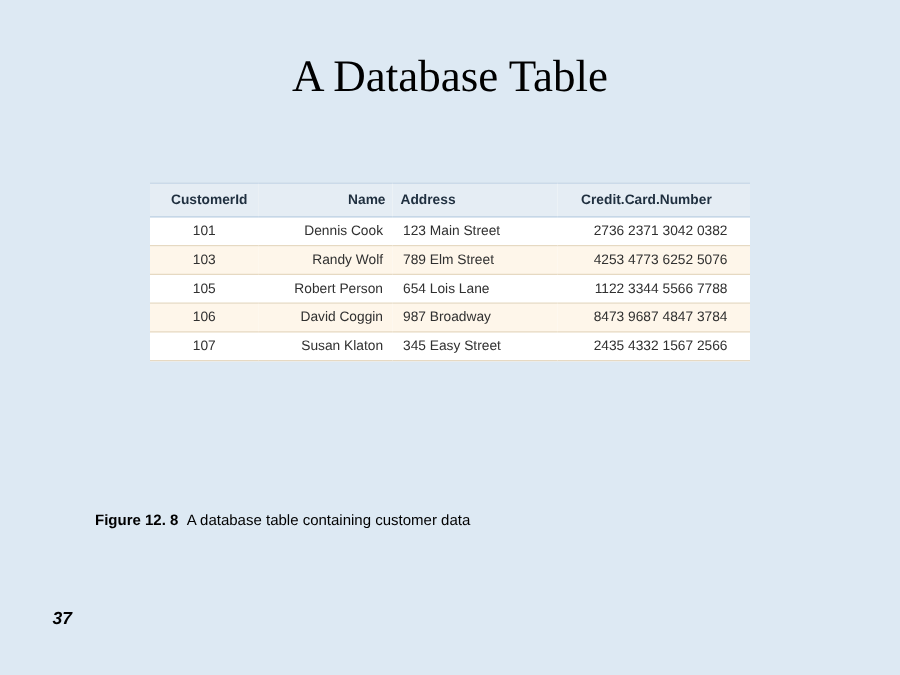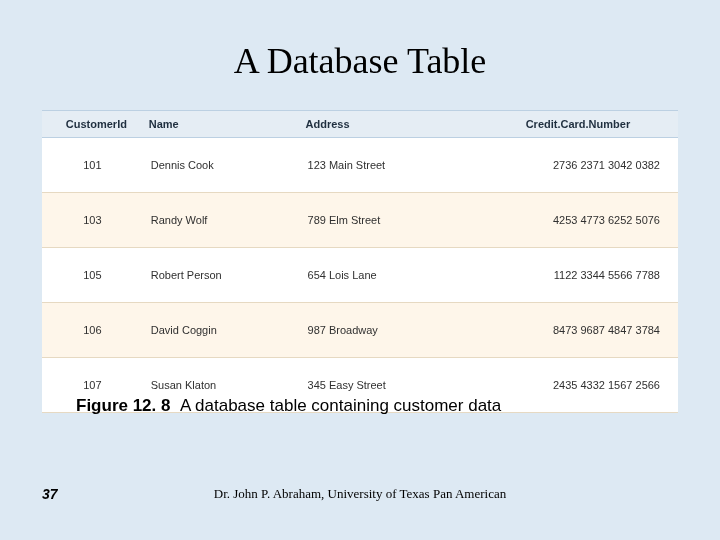--- a/index.html
+++ b/index.html
@@ -16,22 +16,22 @@
   }
   .title {
     text-align: center;
     font-family: "Times New Roman", Times, serif;
     font-size: 36px;
     color: #000;
     padding-top: 40px;
     font-weight: normal;
   }
   .table-wrap {
-    margin: 28px auto 0 auto;
-    width: 636px;
+    margin: 64px auto 0 auto;
+    width: 480px;
     background: #fff;
   }
   table {
     width: 100%;
     border-collapse: collapse;
     font-size: 11px;
     color: #2b3a4a;
   }
   thead tr {
     background: #e5edf4;
@@ -40,39 +40,39 @@
   }
   thead th {
     font-weight: bold;
     text-align: center;
     padding: 7px 6px;
     font-size: 11px;
     color: #1f2f3f;
     font-family: Verdana, Arial, sans-serif;
   }
   tbody td {
-    padding: 21px 8px;
+    padding: 5px 8px;
     border-bottom: 1px solid #e6d9c2;
     font-family: Arial, Helvetica, sans-serif;
     font-size: 11px;
     color: #303030;
   }
   tbody tr:nth-child(odd) { background: #fff; }
   tbody tr:nth-child(even) { background: #fef6ea; }
   .col-id { width: 90px; text-align: center; }
-  .col-name { width: 140px; text-align: left; }
+  .col-name { width: 140px; text-align: right; }
   .col-addr { width: 170px; text-align: left; }
   .col-cc { width: 168px; text-align: right; padding-right: 18px; }
   thead .col-cc { text-align: center; }
   thead .col-id { text-align: center; padding-left: 14px;}
   .caption {
     position: absolute;
     left: 76px;
-    top: 395px;
-    font-size: 17px;
+    top: 408px;
+    font-size: 12px;
     color: #000;
     line-height: 1.35;
     font-family: Arial, Helvetica, sans-serif;
   }
   .caption .fig-label { font-weight: bold; }
   .page-num {
     position: absolute;
     left: 42px;
     bottom: 38px;
     font-size: 14px;
@@ -143,15 +143,14 @@
     </table>
   </div>
 
   <div class="caption">
     <span class="fig-label">Figure 12. 8</span>
     <span>&nbsp;</span><span>A database table containing customer data</span>
   </div>
 
   <div class="page-num">37</div>
 
-  <div class="footer">Dr. John P. Abraham, University of Texas Pan American</div>
 
 </div>
 
 </body></html>

